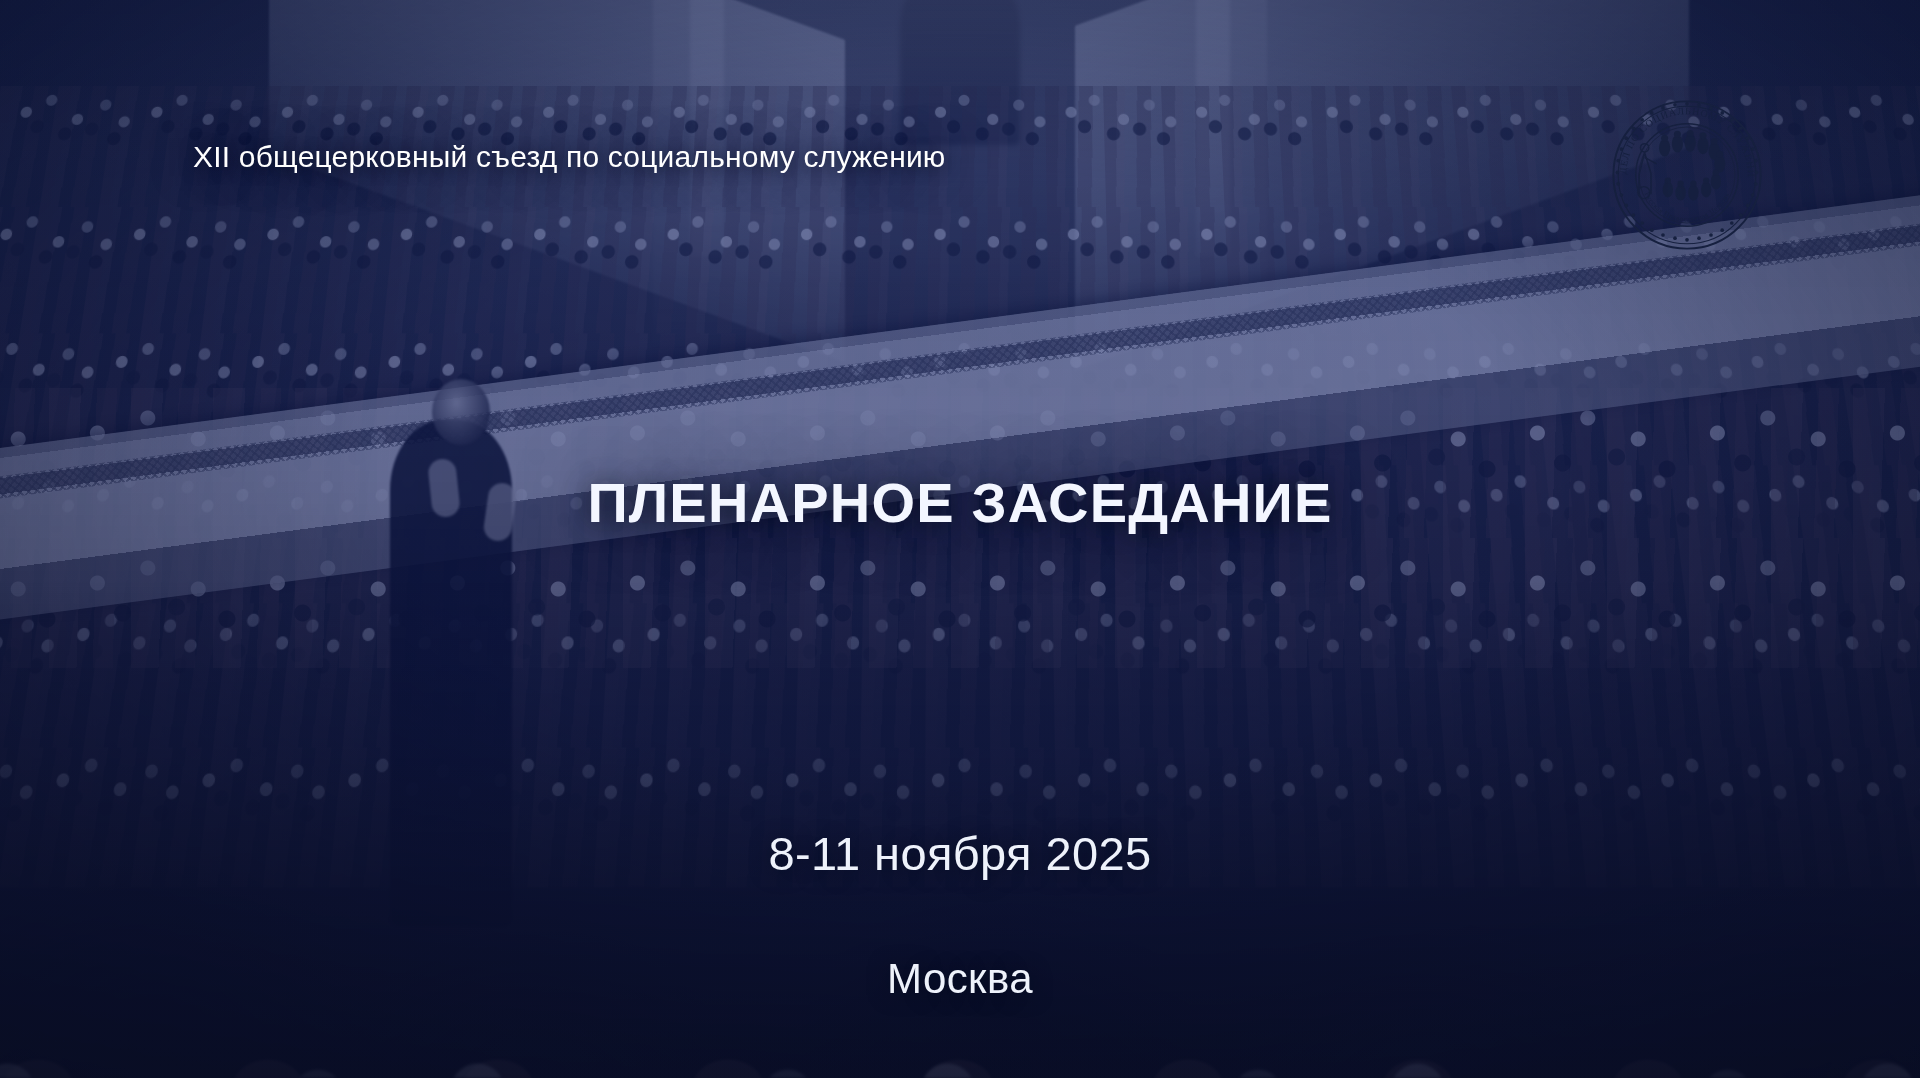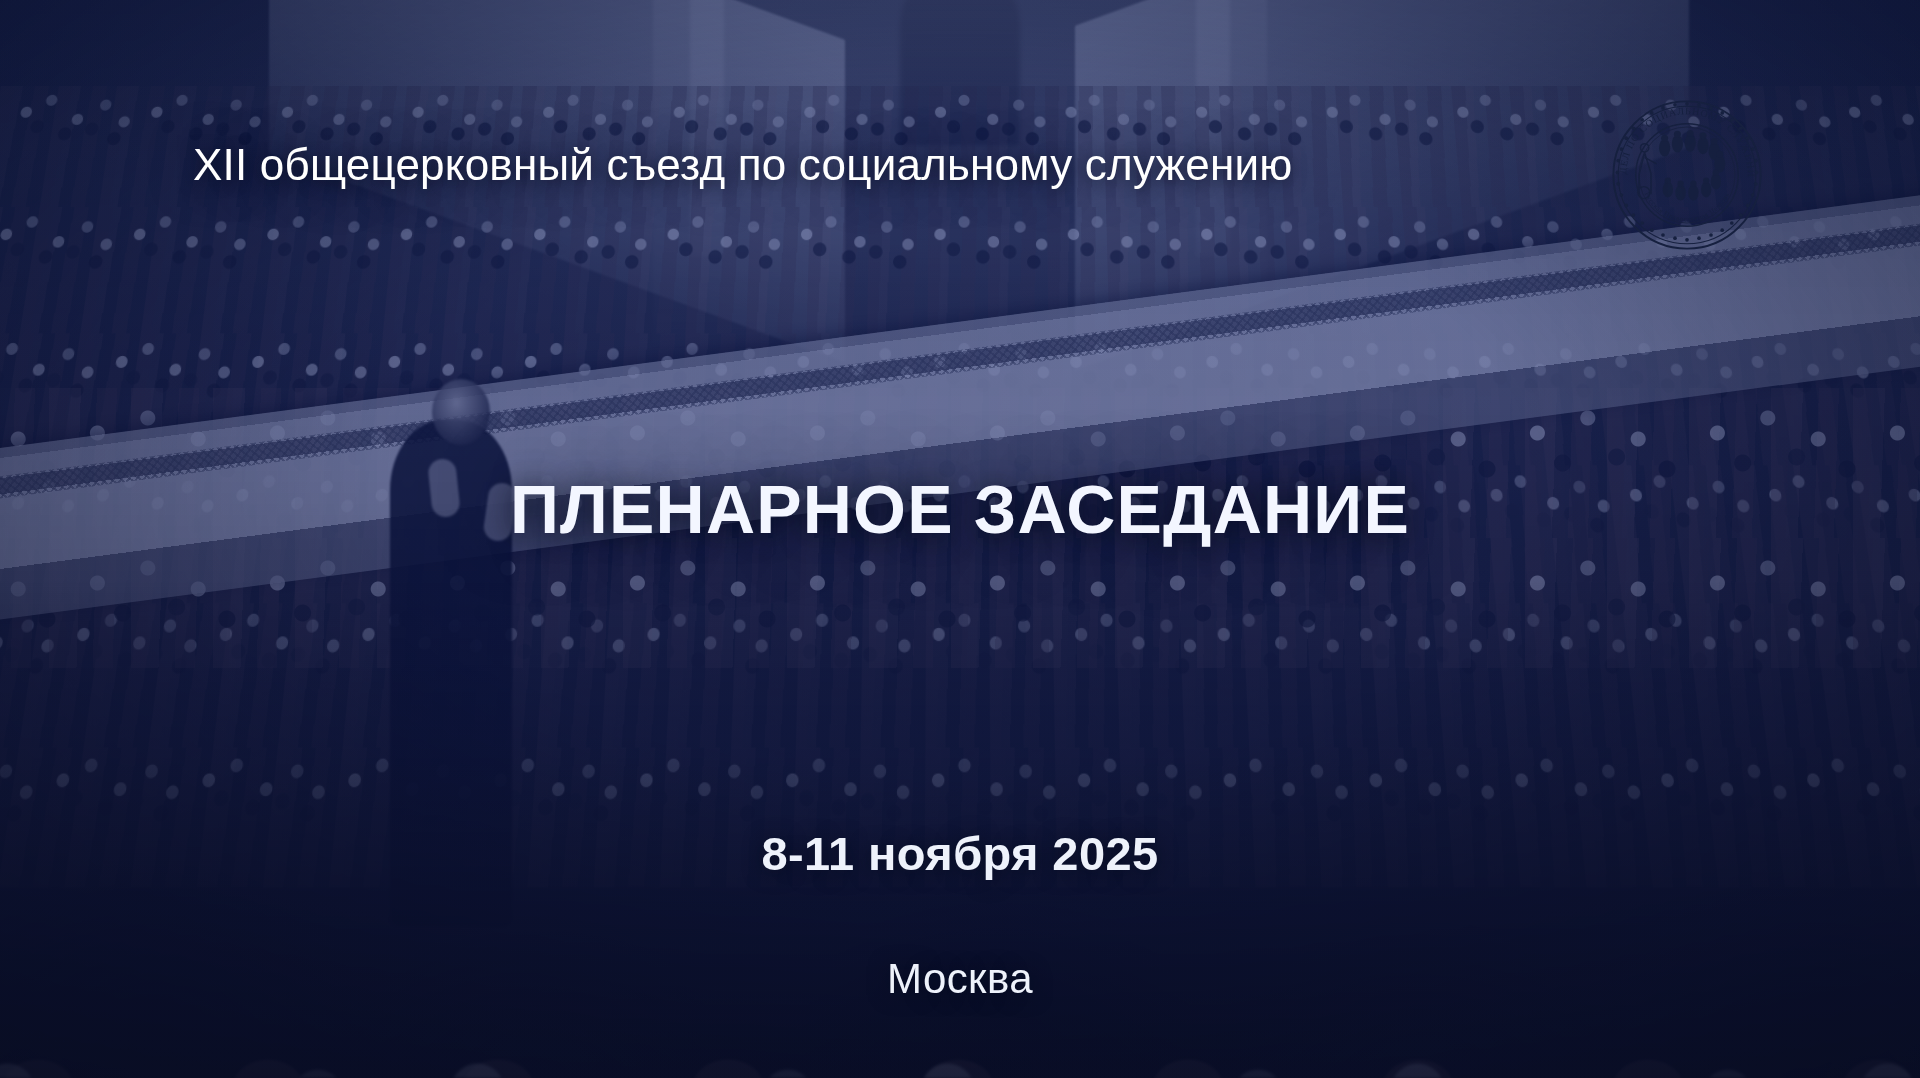--- a/index.html
+++ b/index.html
@@ -282,49 +282,49 @@
   
   .content {
     position: absolute;
     inset: 0;
   }
 
   .congress-title {
     position: absolute;
     left: 193px;
     top: 140px;
-    font-size: 44px;
+    font-size: 30px;
     font-weight: 400;
     letter-spacing: .2px;
     color: #ffffff;
     white-space: nowrap;
     text-shadow: 0 2px 16px rgba(6,10,28,.80), 0 0 48px rgba(8,12,34,.55);
   }
 
   .headline {
     position: absolute;
     left: 0;
     right: 0;
     top: 470px;
     text-align: center;
-    font-size: 68px;
+    font-size: 56px;
     font-weight: 700;
     letter-spacing: 1.2px;
     color: #f3f6ff;
     text-shadow: 0 3px 26px rgba(6,10,28,.85), 0 0 70px rgba(8,12,34,.60);
   }
 
   .event-date {
     position: absolute;
     left: 0;
     right: 0;
     top: 826px;
     text-align: center;
     font-size: 47px;
-    font-weight: 700;
+    font-weight: 400;
     letter-spacing: .4px;
     color: #eef2fb;
     text-shadow: 0 2px 20px rgba(6,10,28,.85);
   }
 
   .event-city {
     position: absolute;
     left: 0;
     right: 0;
     top: 922px;

